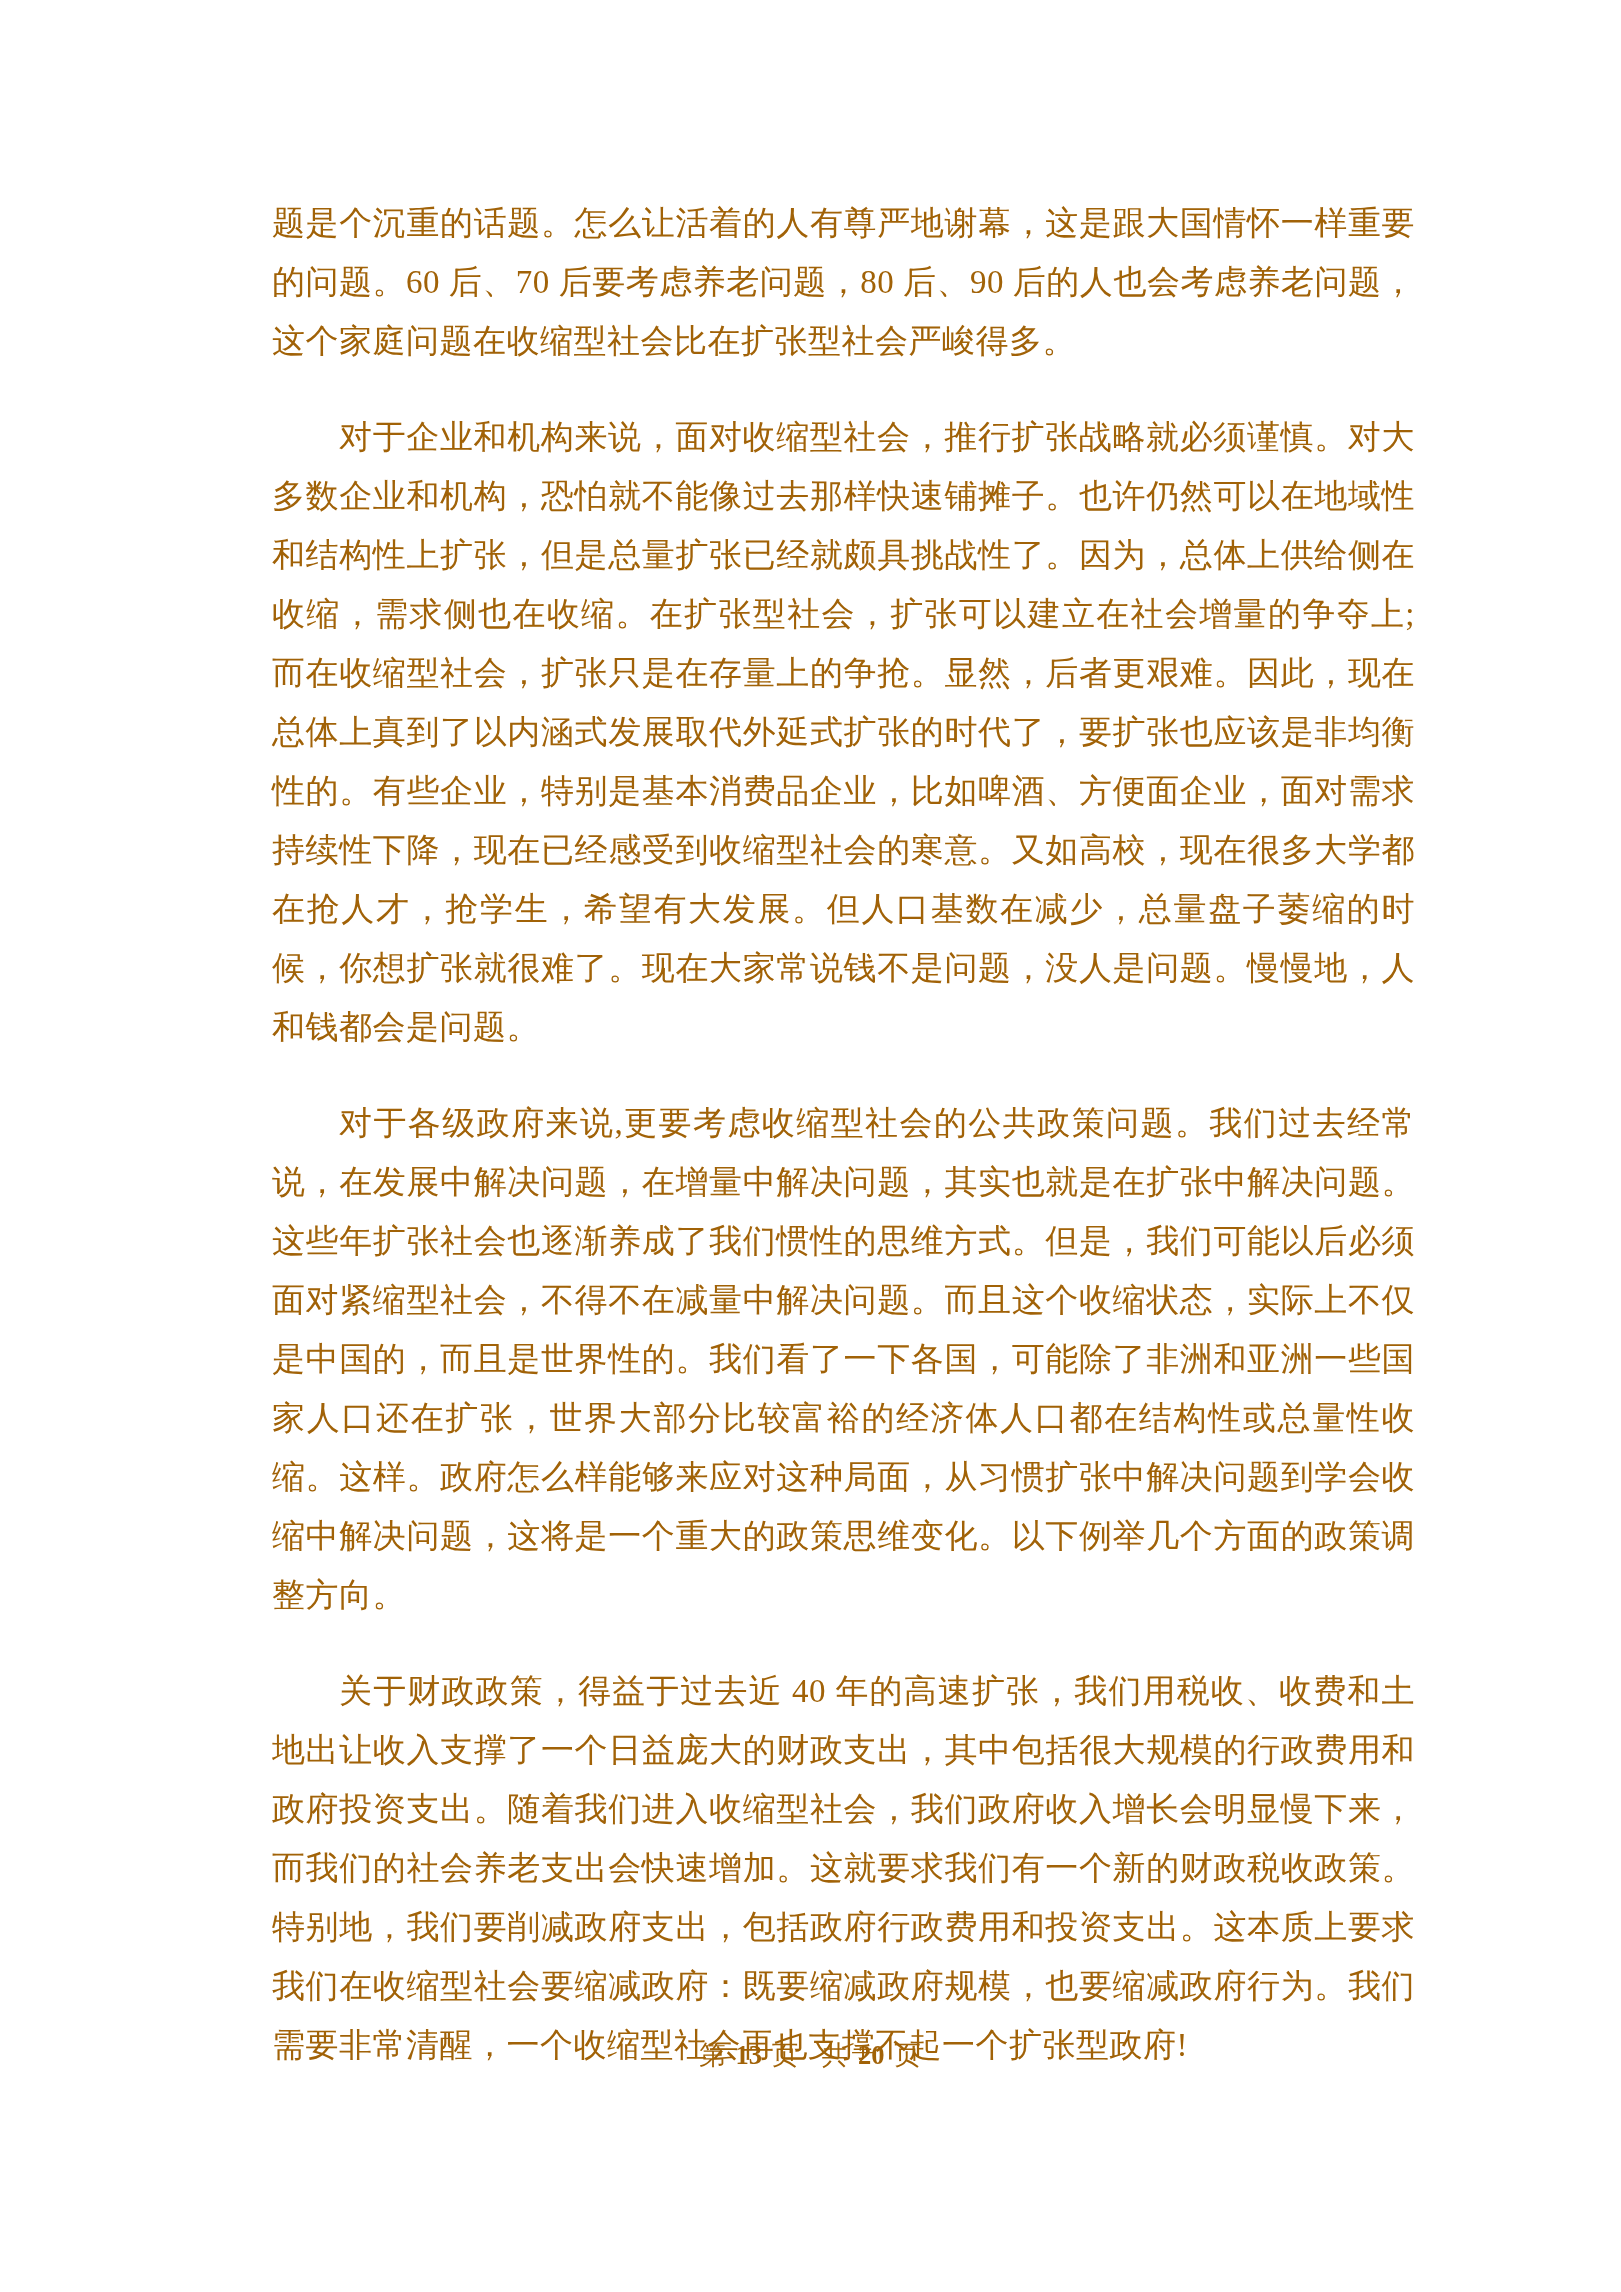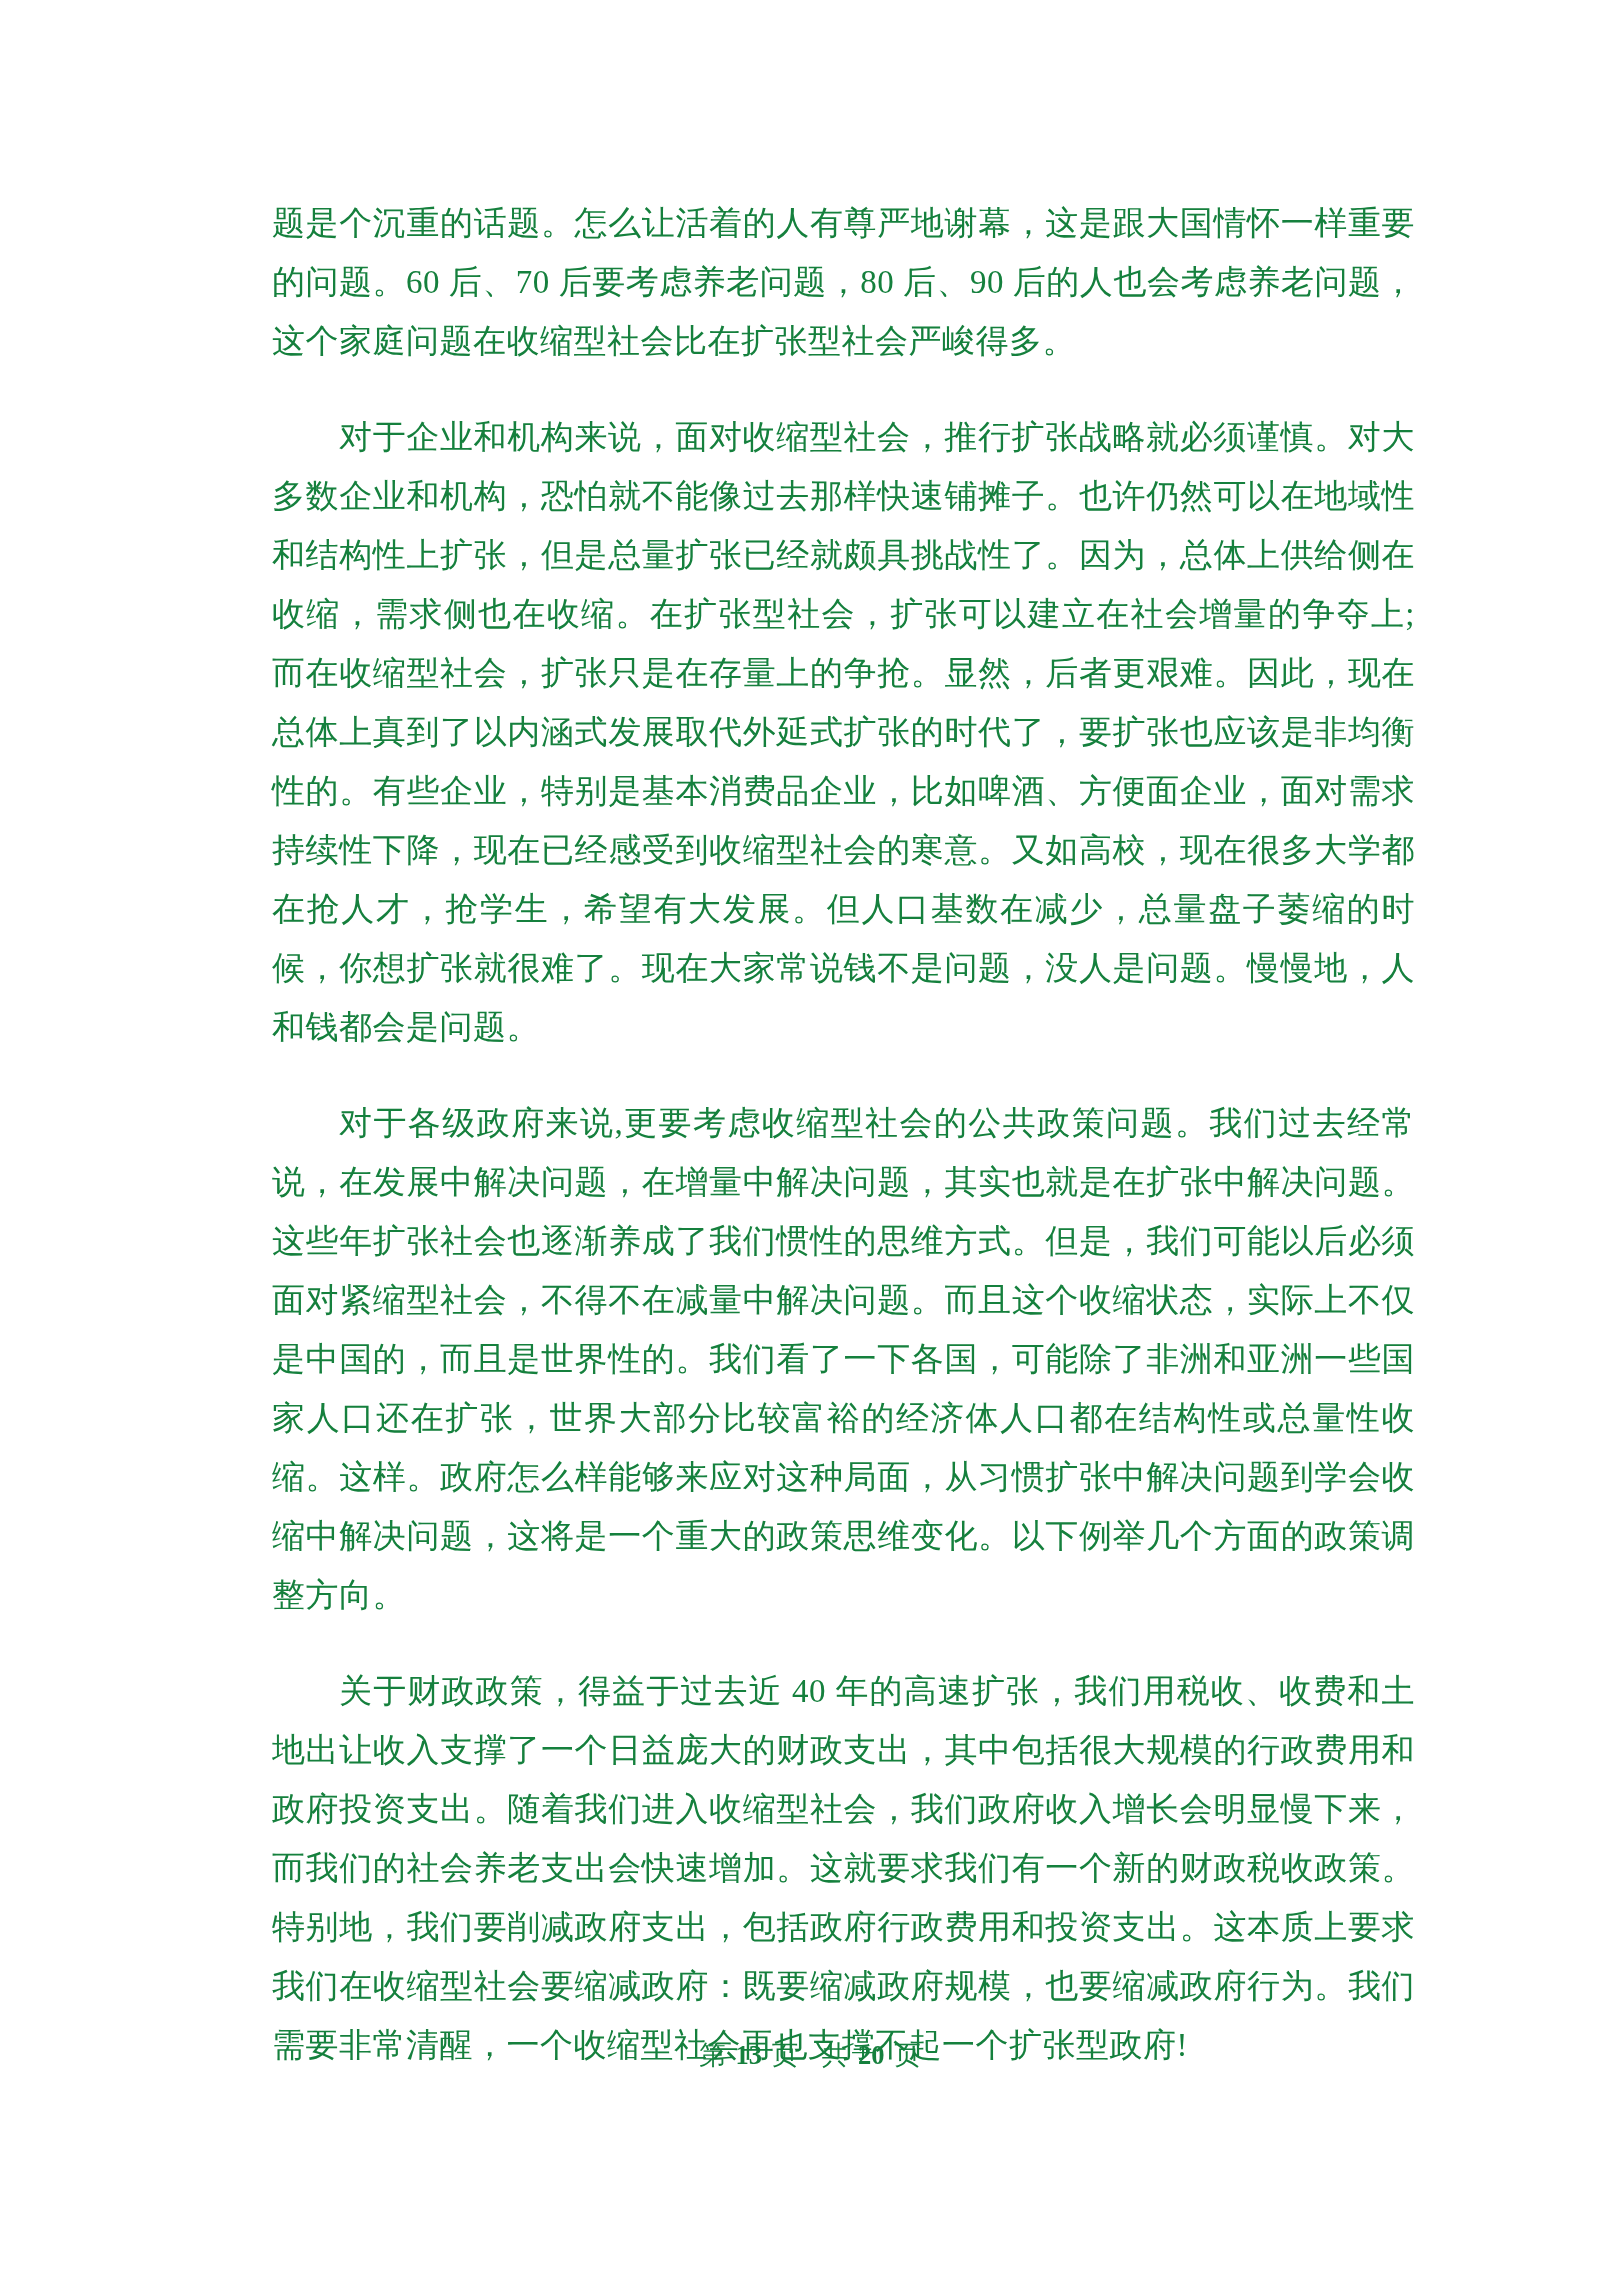--- a/index.html
+++ b/index.html
@@ -7,21 +7,21 @@
     padding: 0;
     background: #ffffff;
   }
   .page {
     position: relative;
     width: 1620px;
     height: 2293px;
     background: #ffffff;
     overflow: hidden;
     font-family: "Liberation Serif", "DejaVu Serif", serif;
-    color: #15803d;
+    color: #a16207;
   }
   .content {
     position: absolute;
     left: 272px;
     top: 194px;
     width: 1143px;
   }
   .para {
     margin: 0 0 37px 0;
     font-size: 33px;

